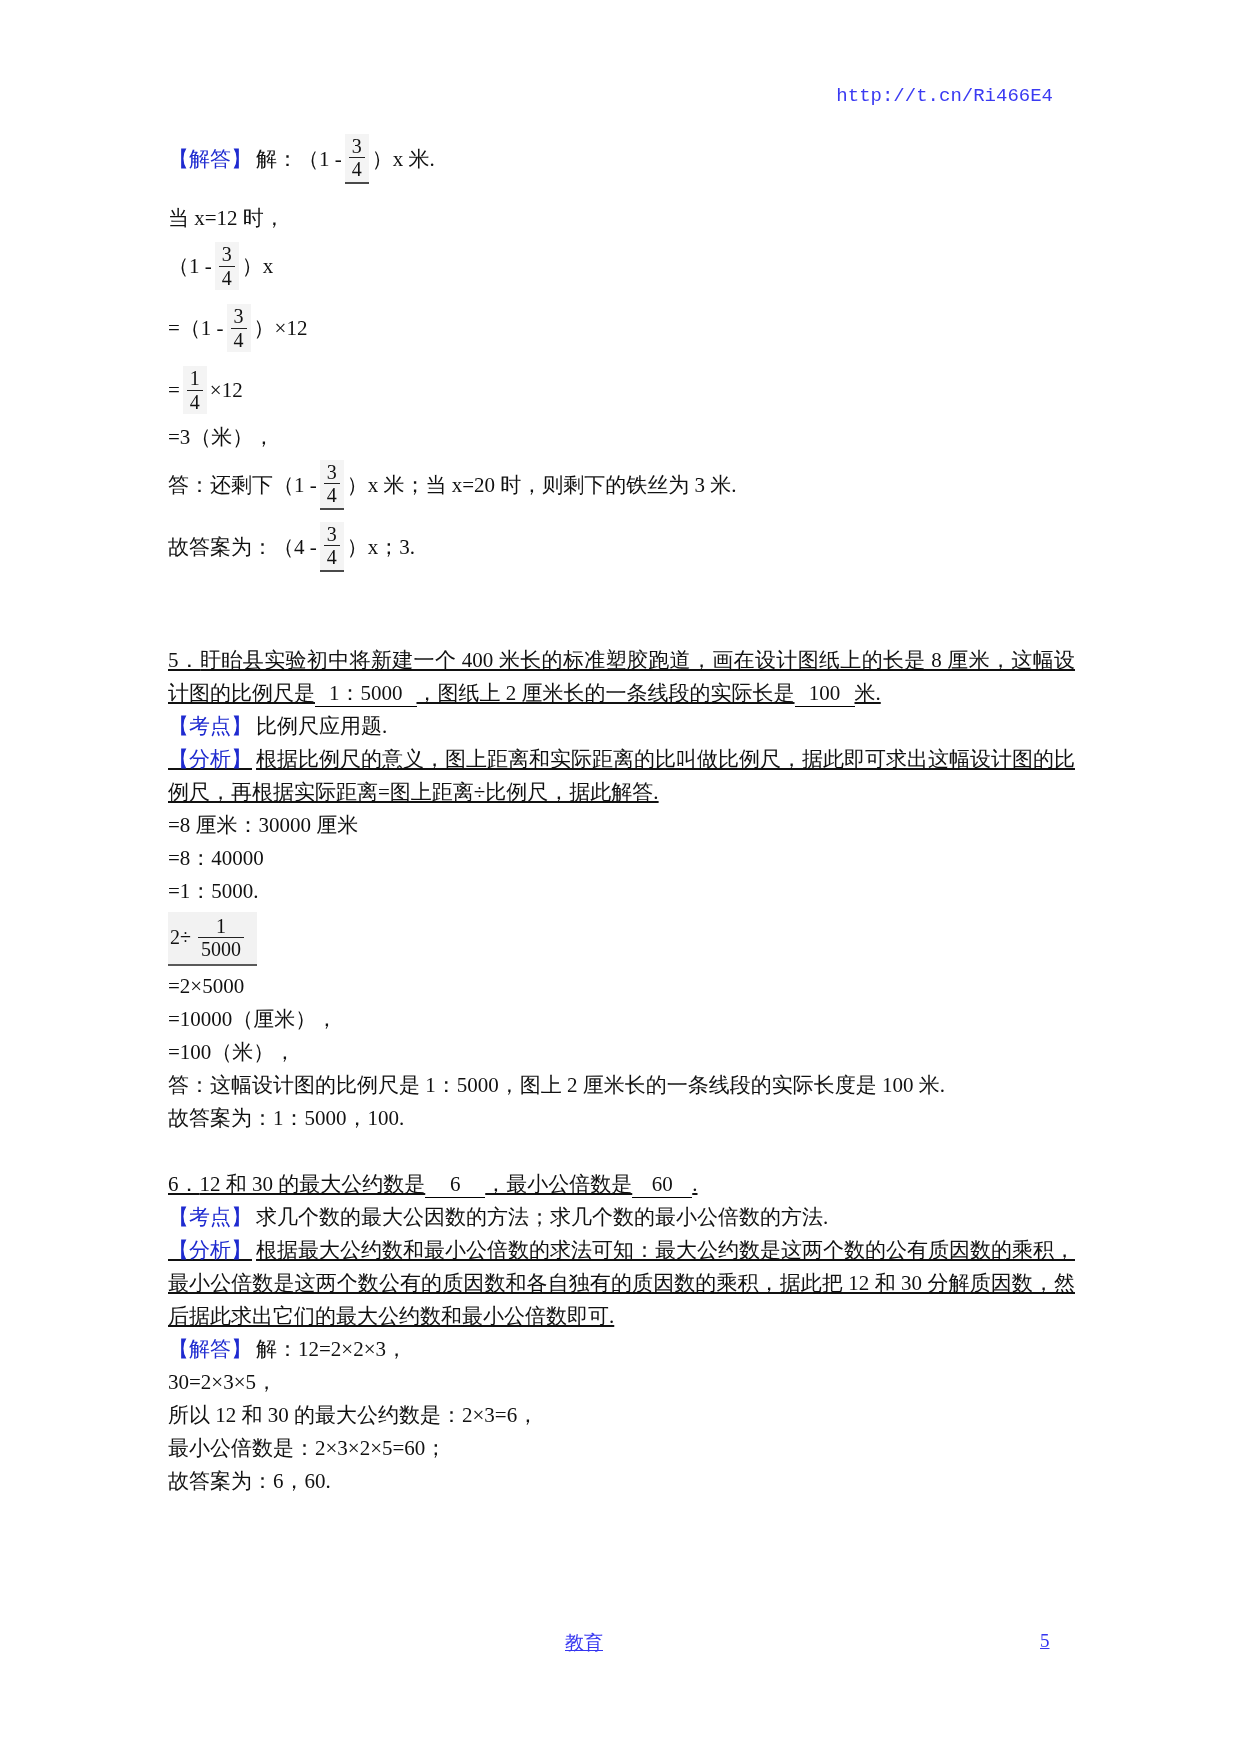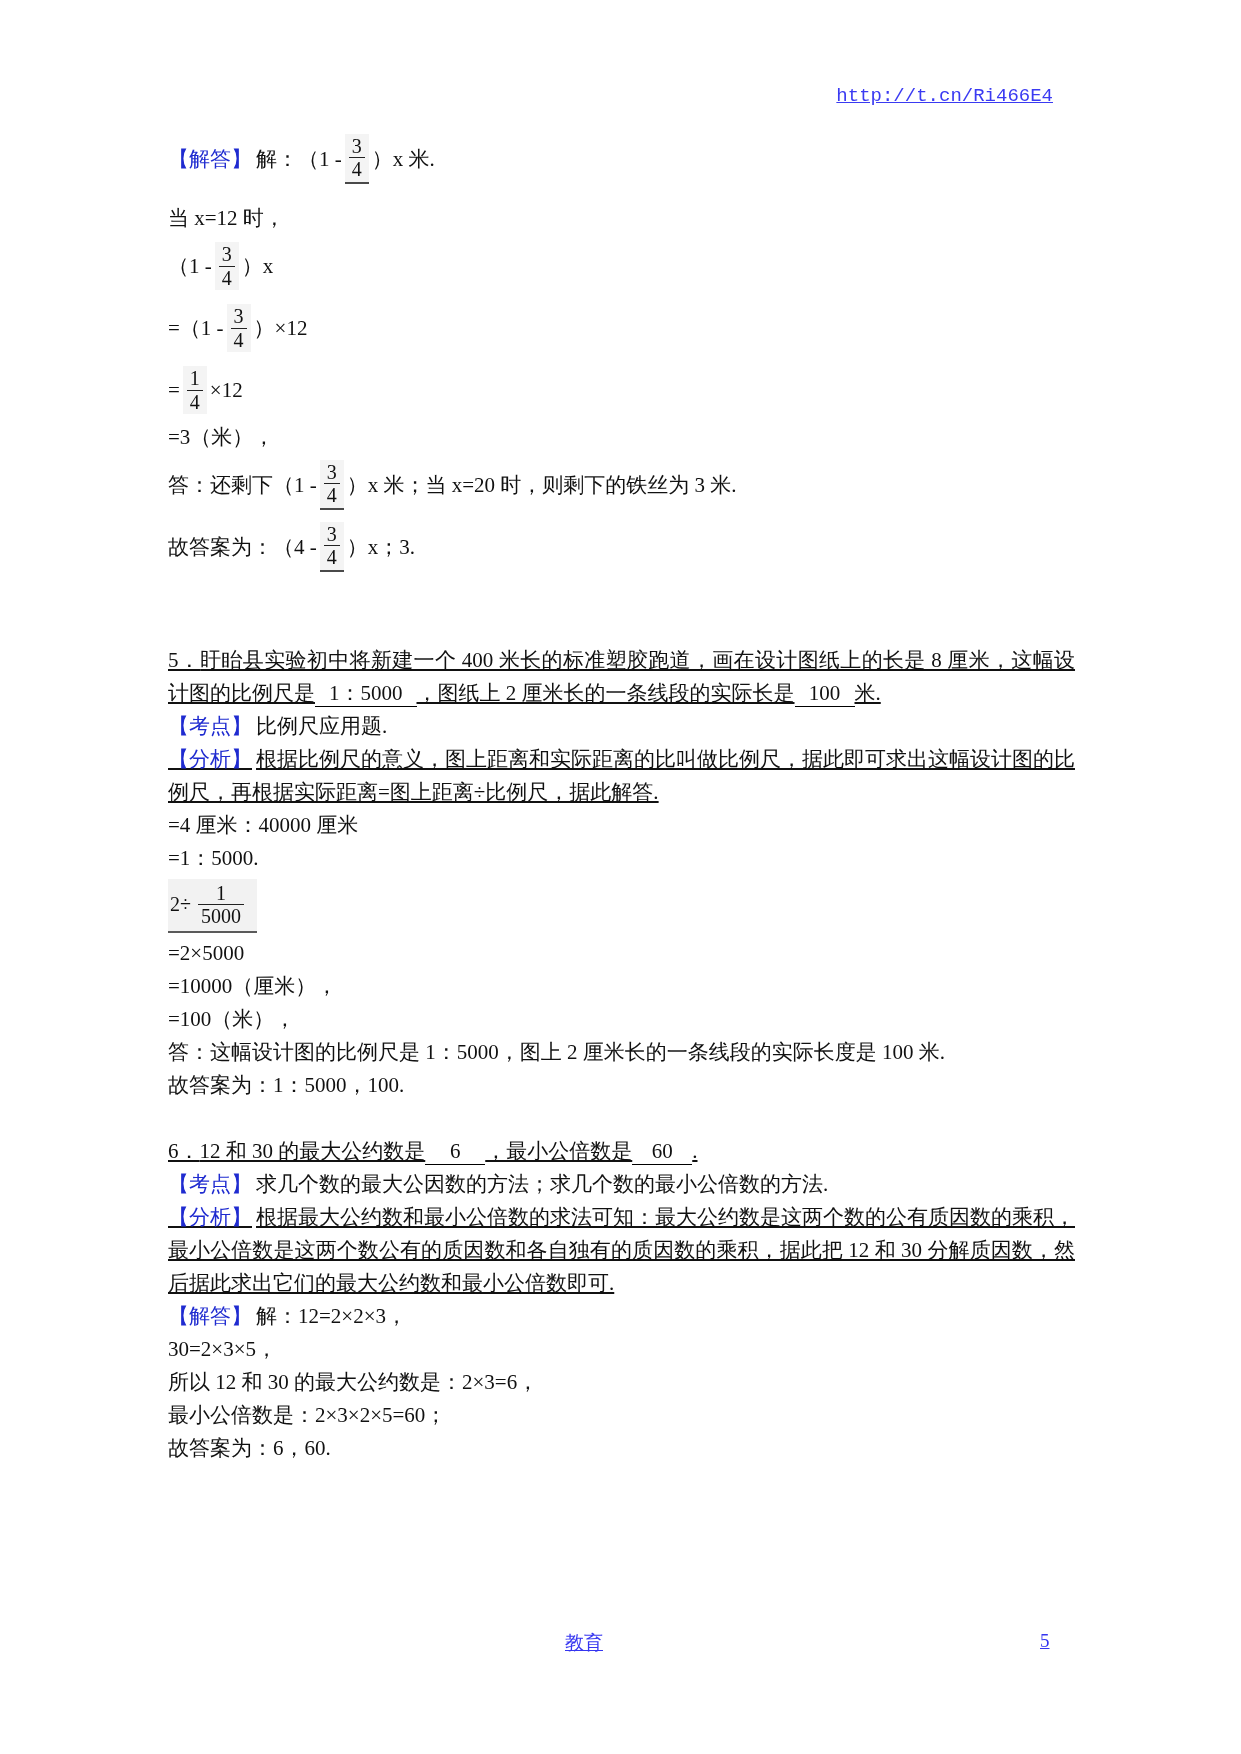--- a/index.html
+++ b/index.html
@@ -7,21 +7,21 @@
   body {
     width:1241px; height:1754px; position:relative;
     font-family:"Liberation Serif","DejaVu Serif",serif;
     font-size:21px; color:#111;
   }
   .page { position:absolute; inset:0; overflow:hidden; }
 
   .header { position:absolute; top:82px; right:188px; }
   .url-link {
     font-family:"Liberation Mono","DejaVu Sans Mono",monospace;
-    font-size:19px; color:#3a3af2; text-decoration:underline; cursor:pointer;
+    font-size:19px; color:#3a3af2; cursor:pointer;
   }
 
   .content { position:absolute; left:168px; top:128px; width:907px; }
 
   .ln { line-height:33px; min-height:33px; }
   .fline { display:flex; align-items:center; min-height:62px; }
   .para { line-height:33px; text-align:justify;text-decoration:underline; }
 
   .mk { color:#1f2bd0; margin-right:4px; }
 
@@ -130,21 +130,22 @@
 
     <div class="ln">
       <span class="mk">【考点】</span><span>比例尺应用题.</span>
     </div>
 
     <div class="para">
       <span class="mk">【分析】</span><span>根据比例尺的意义，图上距离和实际距离的比叫做比例尺，据此即可求出这幅设计图的比例尺，再根据实际距离=图上距离÷比例尺，据此解答.</span>
     </div>
 
 
-    <div class="ln">=4 厘米：40000 厘米</div>
+    <div class="ln">=8 厘米：30000 厘米</div>
+    <div class="ln">=8：40000</div>
     <div class="ln">=1：5000.</div>
 
     <div class="fline">
       <span class="dexpr">
         <span>2÷</span>
         <span class="frac">
           <span class="num">1</span>
           <span class="den">5000</span>
         </span>
       </span>

